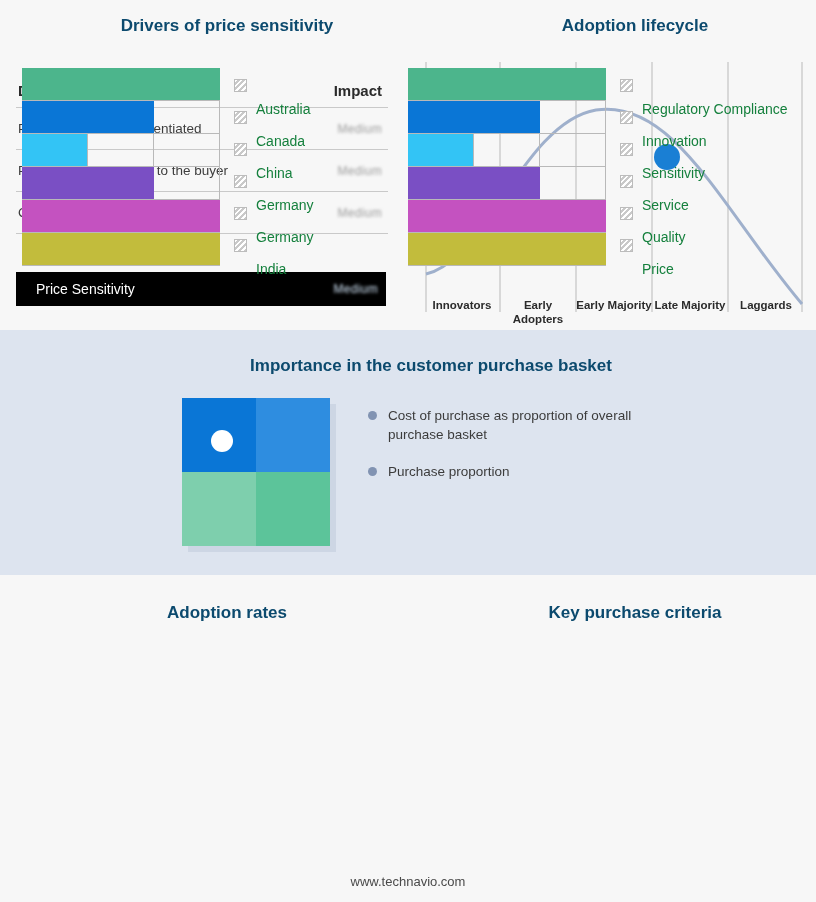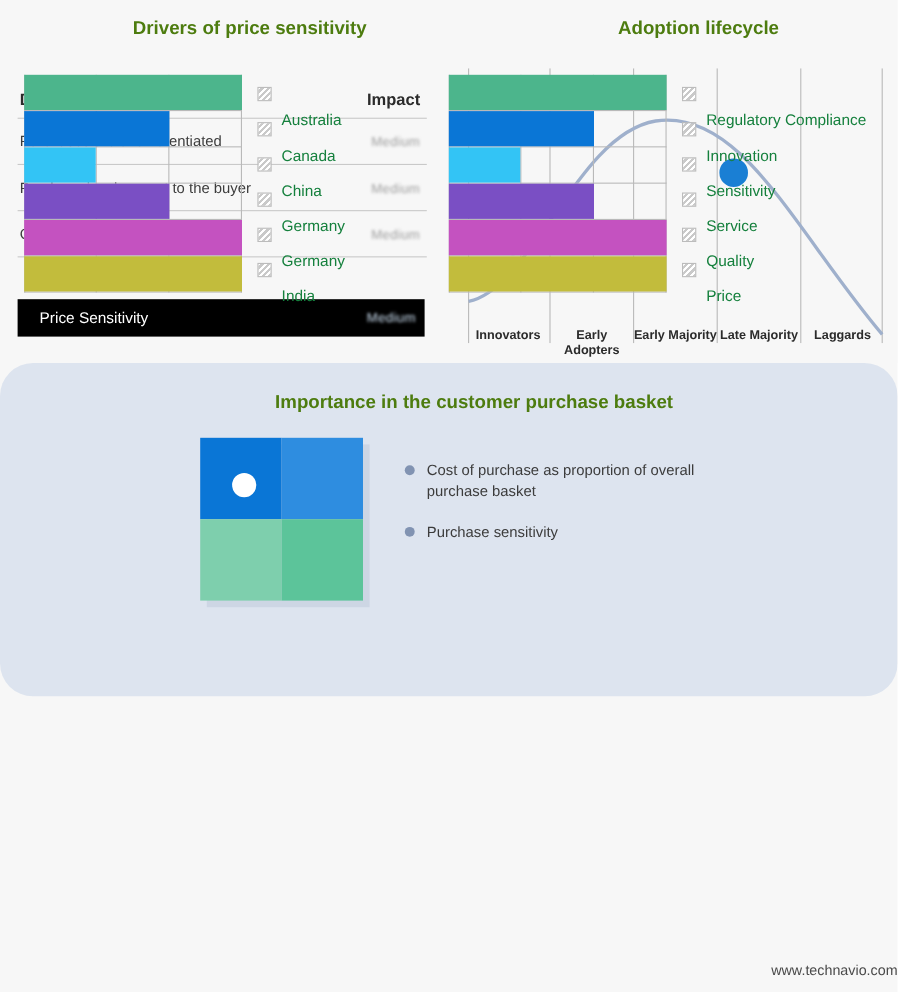--- a/index.html
+++ b/index.html
@@ -19,21 +19,21 @@
     width: 816px;
     height: 902px;
     position: relative;
     background: #f7f7f7;
   }
 
   
   .panel-title {
     font-size: 17px;
     font-weight: bold;
-    color: #4d7c0f;
+    color: #0c4a6e;
     text-align: center;
     margin-left: 46px;
   }
 
   
   .band-top {
     position: absolute;
     left: 0; top: 0;
     width: 816px; height: 330px;
     background: #f7f7f7;
@@ -121,23 +121,22 @@
     font-size: 11.5px;
     font-weight: bold;
     color: #2b2b2b;
     line-height: 14px;
   }
 
   
   .band-mid {
     position: absolute;
     left: 0; top: 330px;
-    width: 816px; height: 303px;
+    width: 816px; height: 262px;
     background: #dde4ef;
-    border-radius: 30px;
   }
   .band-mid .panel-title { margin-top: 26px; }
   .basket-grid {
     position: absolute;
     left: 182px; top: 398px;
     width: 148px; height: 148px;
   }
   .basket-grid .shadow {
     position: absolute;
     left: 6px; top: 6px;
@@ -155,21 +154,21 @@
   .basket-grid .cells > div { width: 100%; height: 100%; }
   .basket-dot {
     position: absolute;
     left: 29px; top: 32px;
     width: 22px; height: 22px;
     border-radius: 50%;
     background: #ffffff;
   }
   .basket-legend {
     position: absolute;
-    left: 368px; top: 418px;
+    left: 368px; top: 406px;
     width: 300px;
   }
   .legend-row {
     display: flex;
     align-items: flex-start;
     margin-bottom: 18px;
   }
   .legend-bullet {
     width: 9px; height: 9px;
     border-radius: 50%;
@@ -251,21 +250,21 @@
   .bl-text {
     font-size: 14px;
     color: #15803d;
     margin-top: 48px;
   }
 
   .footer {
     position: absolute;
     left: 0; top: 874px;
     width: 816px;
-    text-align: right;
+    text-align: center;
     font-size: 13px;
     color: #4a4a4a;
   }
 </style>
 </head>
 <body>
 
 <div class="page">
 
   <div class="band-top">
@@ -339,24 +338,32 @@
     <div class="basket-dot"></div>
   </div>
 
   <div class="basket-legend">
     <div class="legend-row">
       <span class="legend-bullet"></span>
       <span class="legend-text">Cost of purchase as proportion of overall purchase basket</span>
     </div>
     <div class="legend-row">
       <span class="legend-bullet"></span>
-      <span class="legend-text">Purchase sensitivity</span>
-    </div>
-  </div>
-
+      <span class="legend-text">Purchase proportion</span>
+    </div>
+  </div>
+
+  <div class="band-bot">
+    <div class="bot-left">
+      <div class="panel-title">Adoption rates</div>
+    </div>
+    <div class="bot-right">
+      <div class="panel-title">Key purchase criteria</div>
+    </div>
+  </div>
 
   <div class="bar-block left">
     <div class="bar-chart">
       <div class="gridcol" style="left:0"></div>
       <div class="gridcol" style="left:65px"></div>
       <div class="gridcol" style="left:131px"></div>
       <div class="gridcol" style="left:197px"></div>
 
       <div class="bar-row">
         <div class="bar-fill" style="width:100%;background:#4cb58c"></div>

